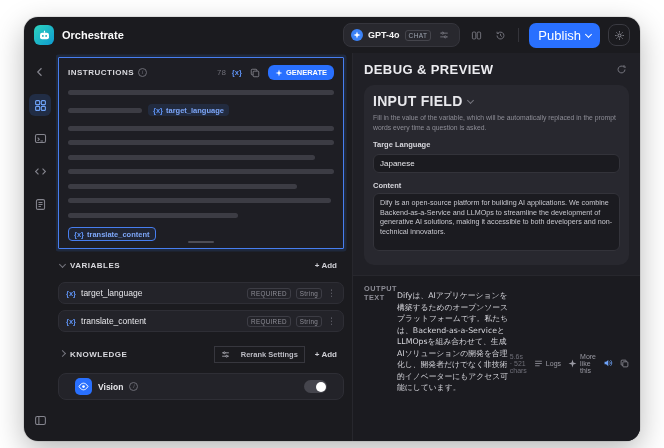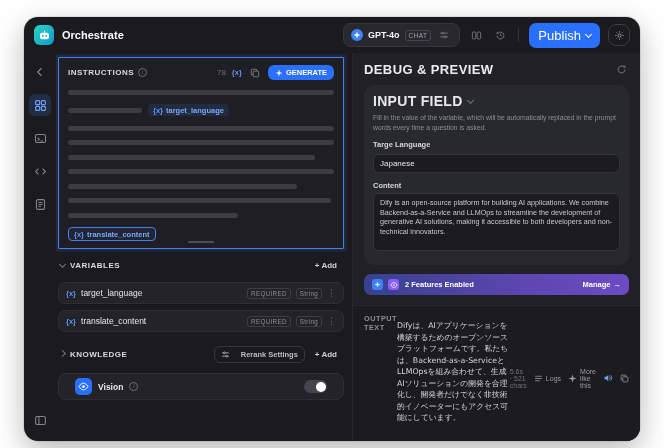--- a/index.html
+++ b/index.html
@@ -56,21 +56,21 @@
     padding:1.5px 5px; border-radius:4px; display:inline-flex; gap:3px; align-items:center; white-space:nowrap; }
   .token.boxed{ border:1px solid #477ef0; background:rgba(59,130,246,.08); }
   .tok-x{ color:#5f93f5; font-weight:700; }
   .drag-handle{ width:26px; height:3px; border-radius:2px; background:#4d4d55; margin:auto auto 1px; }
 
   
   .sec-row{ display:flex; align-items:center; gap:5px; padding:1px 2px; }
   .chev-gray{ border-color:#75757e; }
   .add-btn{ font-size:8px; font-weight:600; color:#cfcfd5; display:flex; align-items:center; gap:2px;
     padding:2px 5px; border-radius:5px; cursor:pointer; }
-  .chip-btn{ font-size:7.5px; font-weight:600; color:#bcbcc4; border:1px solid #37373e; border-radius:6px;
+  .chip-btn{ font-size:7.5px; font-weight:600; color:#bcbcc4; border:1px solid #37373e; border-radius:0;
     padding:3px 6px; display:flex; align-items:center; gap:11px; cursor:pointer; }
   .var-row{ display:flex; align-items:center; gap:5px; background:#232329; border:1px solid #2e2e35;
     border-radius:7px; padding:4.5px 7px; }
   .var-name{ font-size:8.5px; color:#e6e6ea; }
   .pill{ font-size:6.3px; color:#8d8d96; border:1px solid #3d3d45; border-radius:3px; padding:1px 3px; letter-spacing:.3px; }
   .row-more{ color:#6f6f78; font-size:9px; line-height:8px; }
 
   .vision-card{ display:flex; align-items:center; gap:6px; background:#232329; border:1px solid #2e2e35;
     border-radius:8px; padding:4px 16px; }
   .vision-ic{ width:17px; height:17px; border-radius:5px; background:#2970ff; display:flex; align-items:center; justify-content:center; }
@@ -357,38 +357,20 @@
           <div class="if-desc">Fill in the value of the variable, which will be automatically replaced in the prompt words every time a question is asked.</div>
 
           <div class="fld-label">Targe Language</div>
           <input class="fld-input" value="Japanese" style="">
 
           <div class="fld-label">Content</div>
           <textarea class="fld-textarea" style="">Dify is an open-source platform for building AI applications. We combine Backend-as-a-Service and LLMOps to streamline the development of generative AI solutions, making it accessible to both developers and non-technical innovators.</textarea>
         </div>
 
 
-        <div class="features-bar">
-          <span class="feat-chip" style="background:#3b82f6">
-            <svg width="7" height="7" viewBox="0 0 16 16">
-                <path d="M8 1 L9.6 6.4 L15 8 L9.6 9.6 L8 15 L6.4 9.6 L1 8 L6.4 6.4 Z" fill="#fff"></path>
-              </svg>
-          </span>
-          <span class="feat-chip" style="background:#8b5cf6">
-            <svg width="8" height="8" viewBox="0 0 16 16" fill="none" stroke="#fff" stroke-width="1.6">
-                <path d="M1.5 8 C3.5 4.5 6 3.2 8 3.2 C10 3.2 12.5 4.5 14.5 8 C12.5 11.5 10 12.8 8 12.8 C6 12.8 3.5 11.5 1.5 8 Z"></path>
-                <circle cx="8" cy="8" r="1.6" fill="#fff" stroke="none"></circle>
-              </svg>
-          </span>
-          <span class="features-text">2 Features Enabled</span>
-          <span class="manage">
-            <span>Manage</span>
-            <span>→</span>
-          </span>
-        </div>
       </div>
 
       <div class="output-wrap">
         <div class="out-title">OUTPUT TEXT</div>
         <div class="out-text">Difyは、AIアプリケーションを構築するためのオープンソースプラットフォームです。私たちは、Backend-as-a-ServiceとLLMOpsを組み合わせて、生成AIソリューションの開発を合理化し、開発者だけでなく非技術的イノベーターにもアクセス可能にしています。</div>
         <div class="out-foot">
           <span class="out-stats">5.6s · 521 chars</span>
           <span class="foot-act">
             <span class="foot-ic">
               <svg width="9" height="9" viewBox="0 0 16 16" stroke="currentColor" stroke-width="1.4" fill="none">

